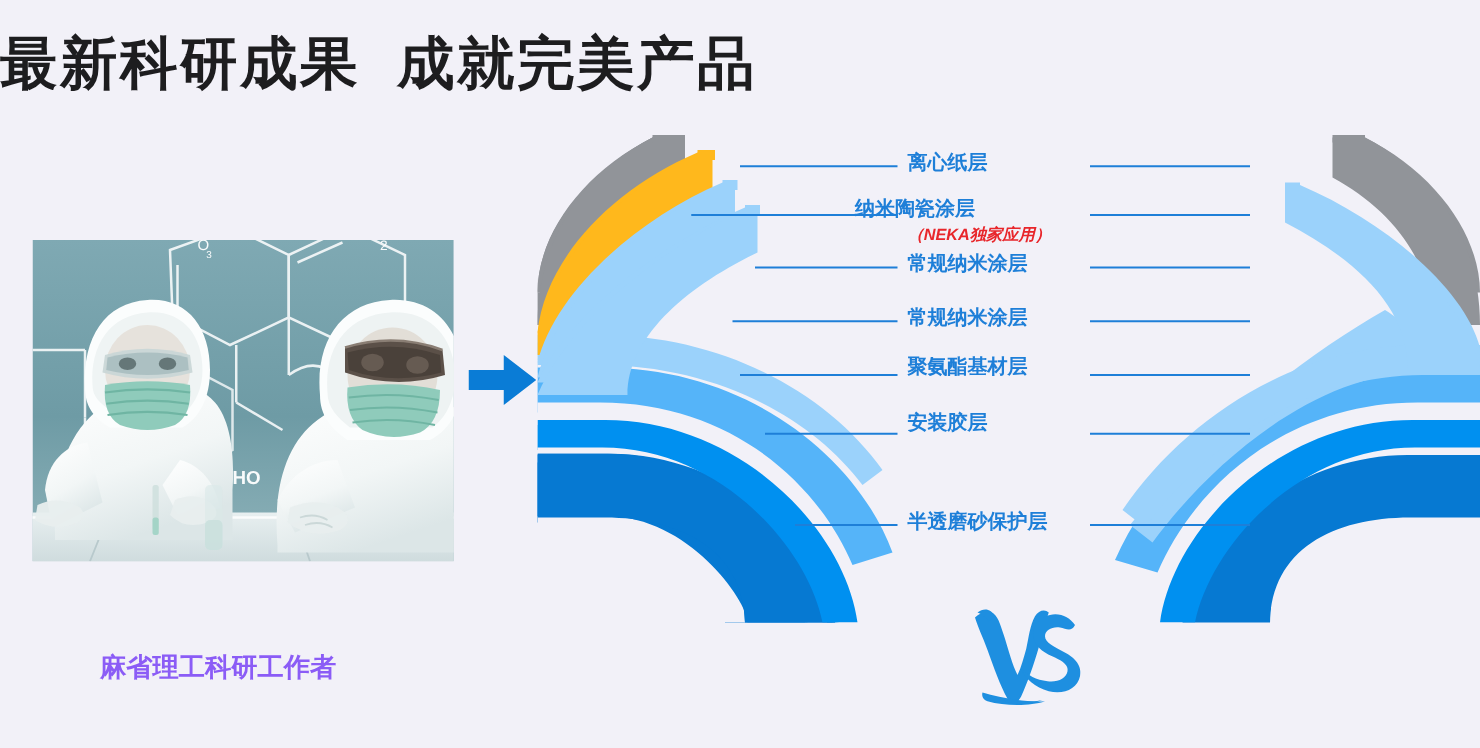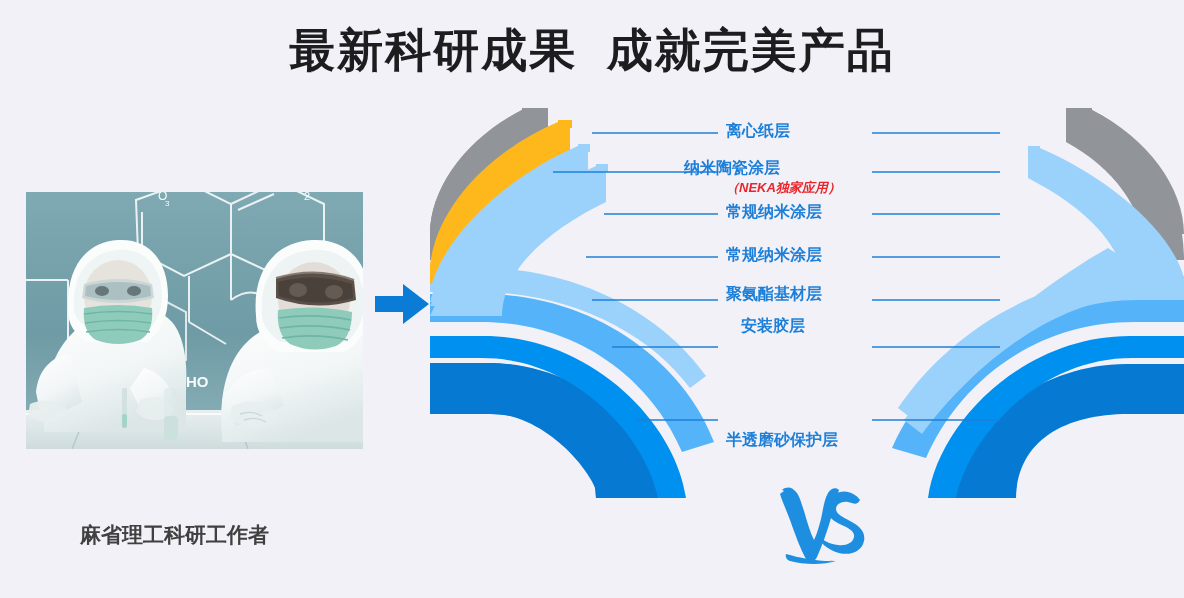--- a/index.html
+++ b/index.html
@@ -8,21 +8,21 @@
     background:#F2F1F8;
     font-family:"Liberation Sans","DejaVu Sans",sans-serif;
     overflow:hidden;
     position:relative;
   }
   #stage { position:absolute; inset:0; width:1184px; height:598px; }
 
   
   .title {
     position:absolute; top:24px; left:0; width:1184px;
-    text-align:center;
+    text-align:left;
     font-size:46px; font-weight:bold; color:#1D1D1F;
     letter-spacing:2px; line-height:1.15;
     white-space:pre;
   }
 
   
   .photo-wrap { position:absolute; left:26px; top:192px; width:337px; height:257px; }
   .photo-svg { display:block; width:337px; height:257px; }
 
   
@@ -41,21 +41,21 @@
   }
   .lbl.sub {
     font-size:13px; font-weight:bold; color:#E8262B; letter-spacing:0px;font-style:italic;
   }
 
   
   .cap {
     position:absolute; font-size:21px; font-weight:bold;
     white-space:nowrap; line-height:1;
   }
-  .cap.blue   { color:#404040; }
+  .cap.blue   { color:#8b5cf6; }
   .cap.blue2  { color:#1162B5; }
   .cap.orange { color:#F5A623; }
 
   
   .vs { position:absolute; left:776px; top:484px; width:92px; height:82px; }
 </style>
 </head>
 <body style="background: rgb(242, 241, 248);">
 
 <div id="stage">
@@ -309,22 +309,22 @@
         <line x1="872" y1="420" x2="1000" y2="420"></line>
     </g>
   </svg>
 
   <div class="lbl" style="left:726px; top:123px;">离心纸层</div>
   <div class="lbl" style="left:684px; top:160px;text-align:right;">纳米陶瓷涂层</div>
   <div class="lbl sub" style="left:726px; top:181px;">（NEKA独家应用）</div>
   <div class="lbl" style="left:726px; top:204px;">常规纳米涂层</div>
   <div class="lbl" style="left:726px; top:247px;">常规纳米涂层</div>
   <div class="lbl" style="left:726px; top:286px;">聚氨酯基材层</div>
-  <div class="lbl" style="left:726px; top:318px;margin-left:15px;">安装胶层</div>
-  <div class="lbl" style="left:726px; top:432px;">半透磨砂保护层</div>
+  <div class="lbl" style="left:726px; top:331px;">安装胶层</div>
+  <div class="lbl" style="left:726px; top:410px;">半透磨砂保护层</div>
 
   <div class="cap blue" style="left:80px;  top:524px;">麻省理工科研工作者</div>
 
   <div class="vs">
     <svg viewBox="0 0 92 82" width="92" height="82">
       <g fill="#1E8FE0">
 
         <path d="M4,10 C8,6 14,4 19,7 C23,10 25,18 28,27 C31,37 34,48 38,56
                  C41,50 43,42 45,35 C47,26 48,16 52,9 C55,4 60,3 63,6
                  C60,14 58,24 55,34 C51,48 46,62 41,73 C38,79 33,80 30,75

